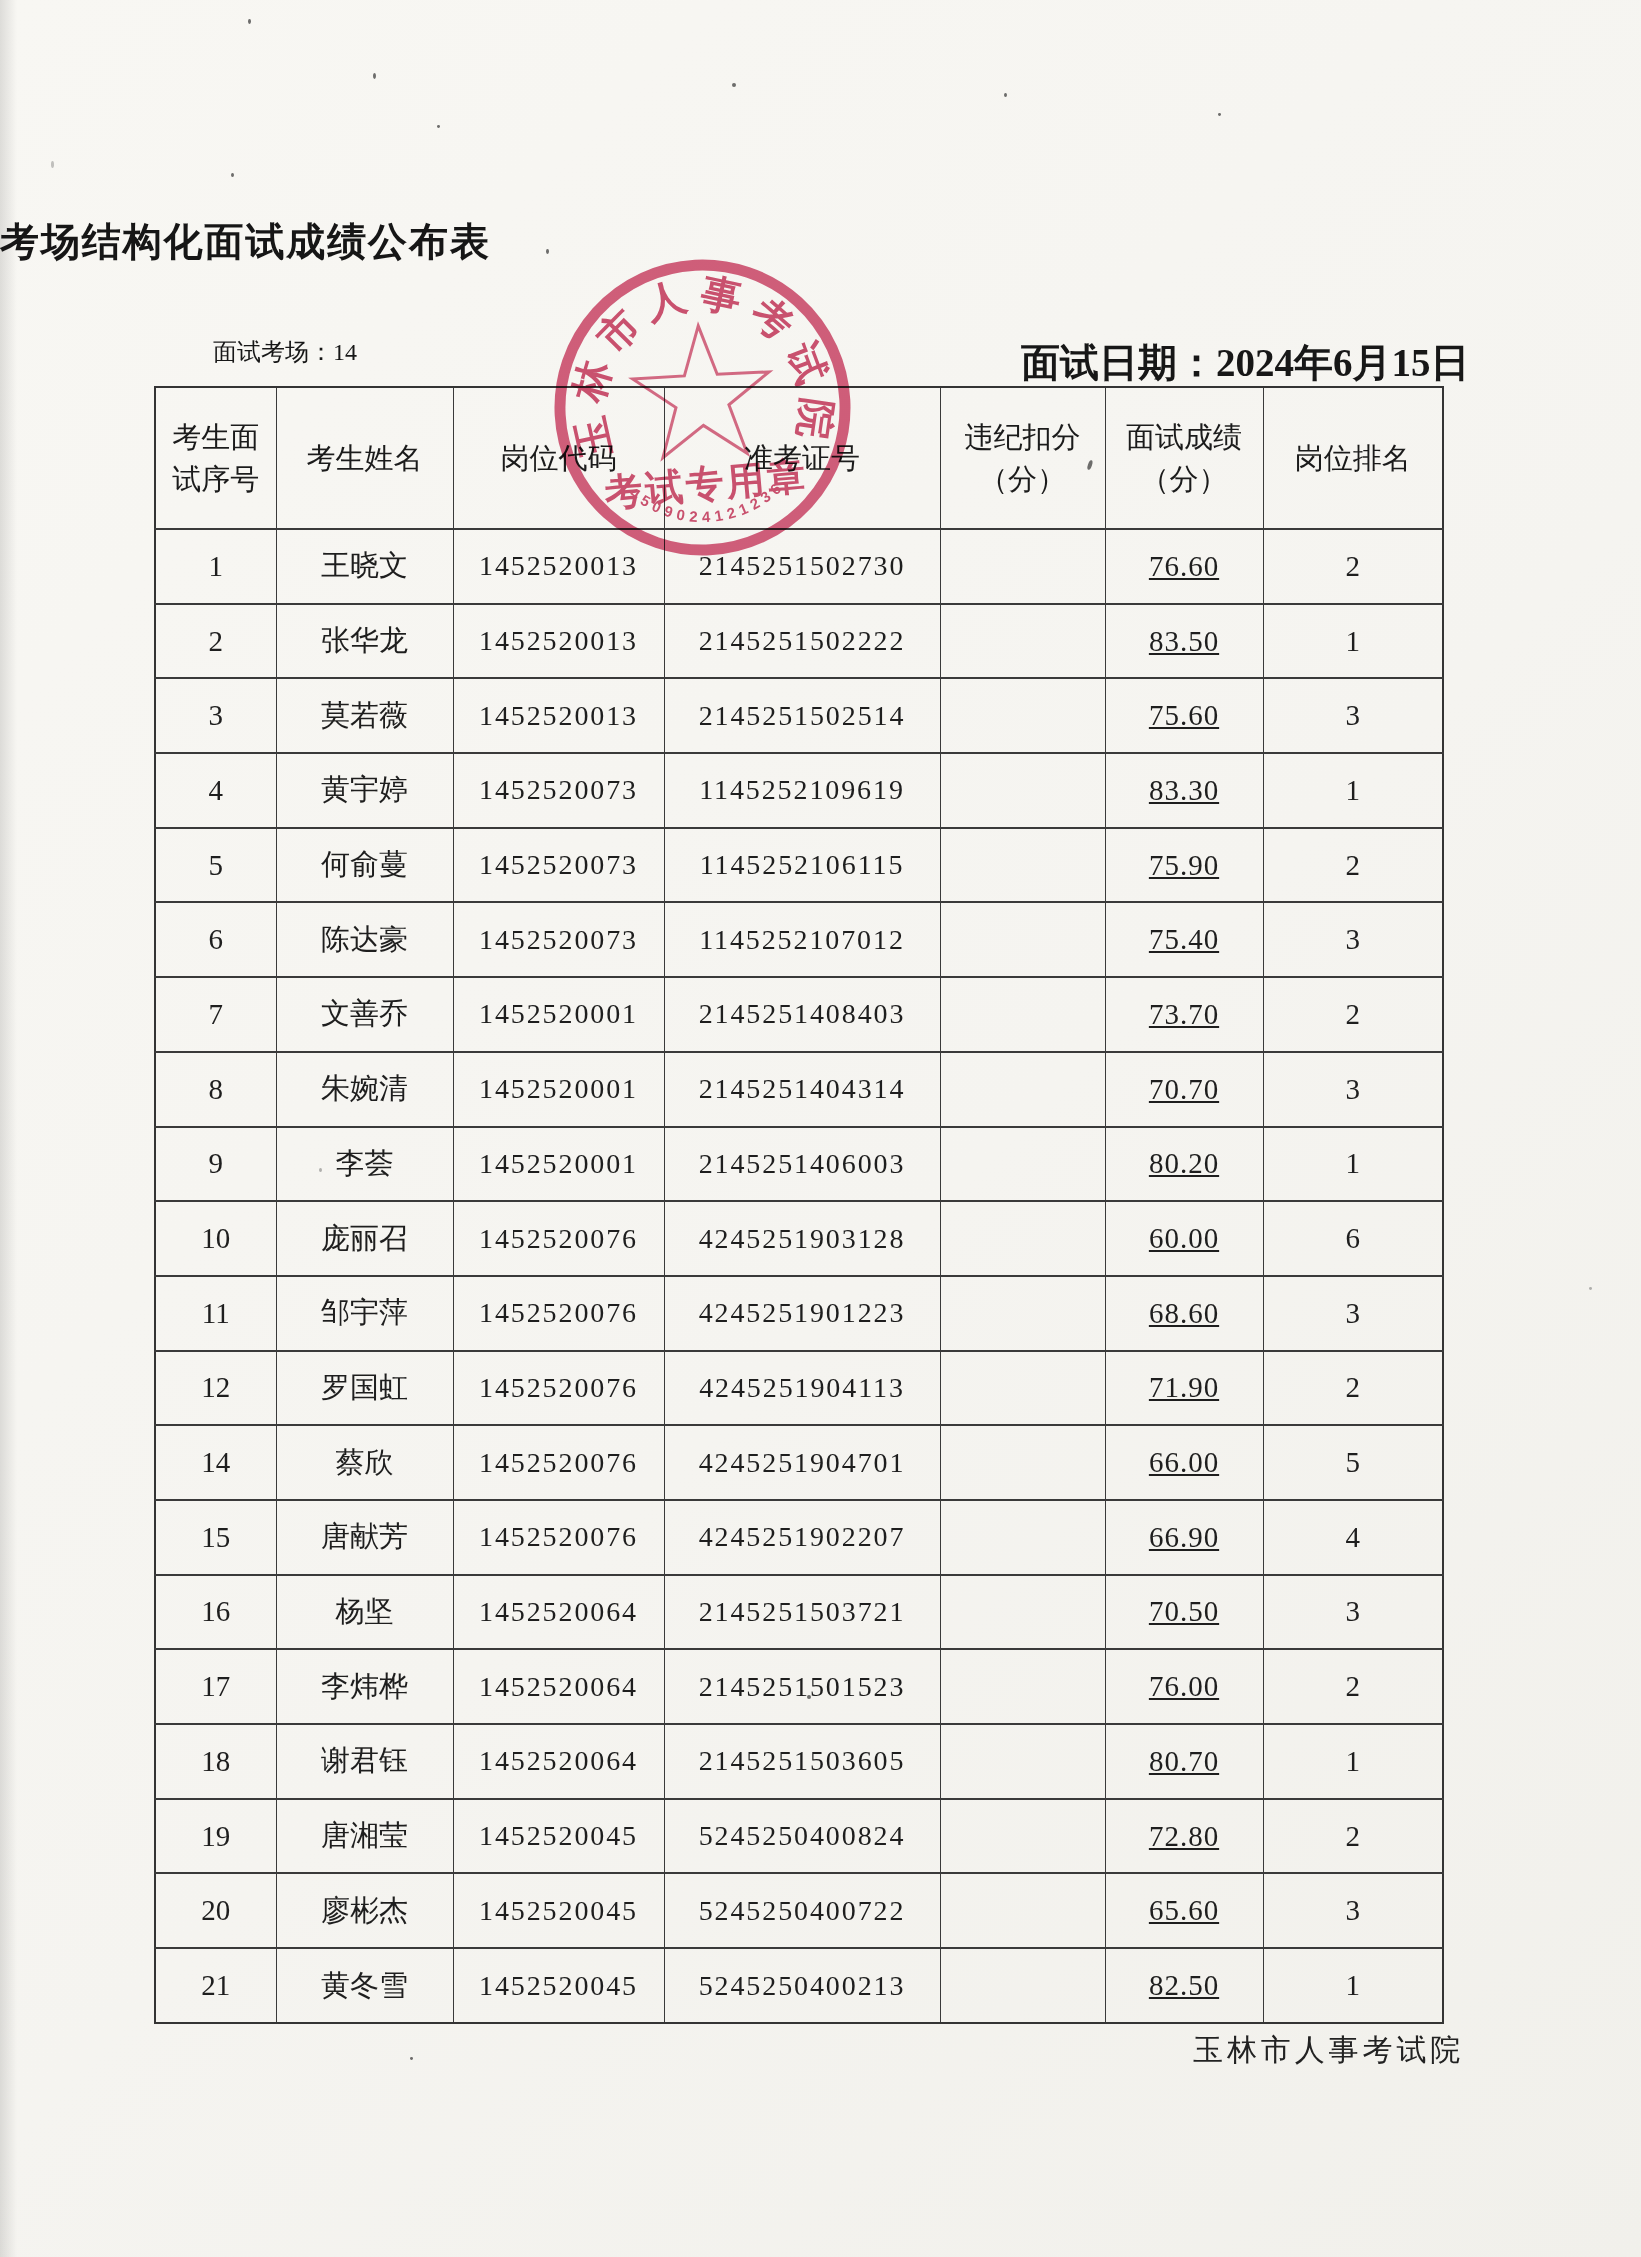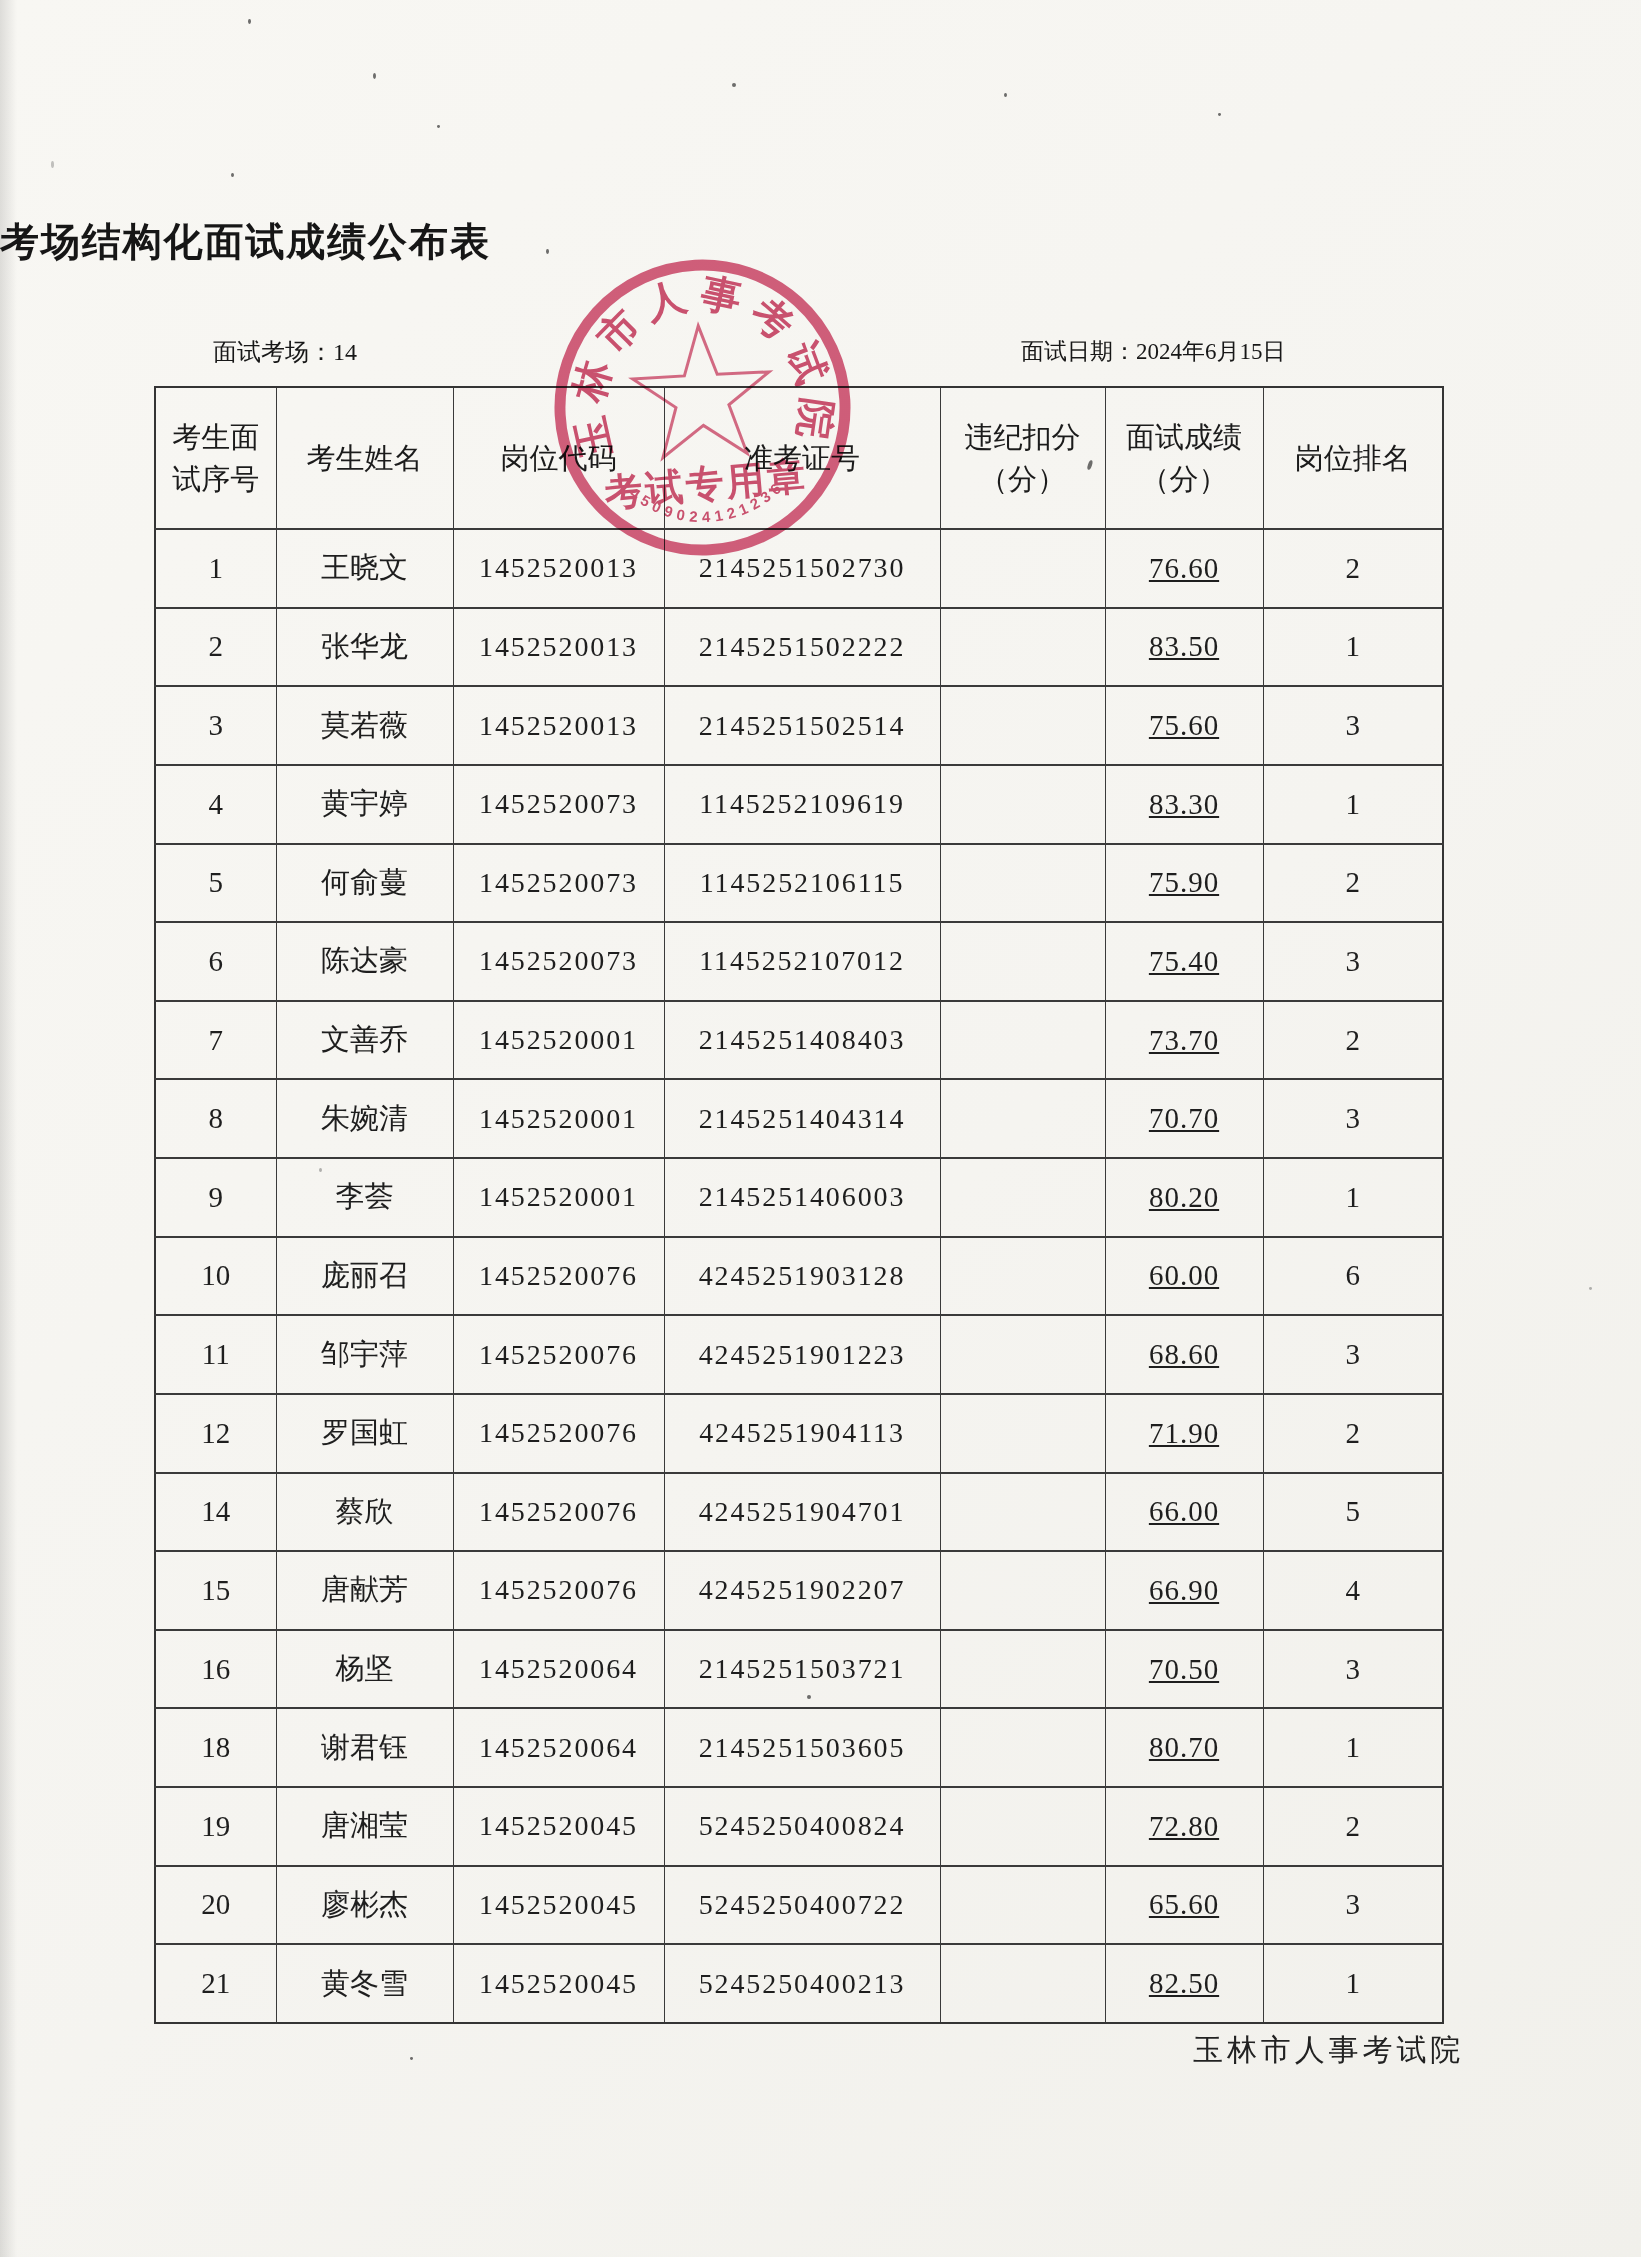--- a/index.html
+++ b/index.html
@@ -18,21 +18,21 @@
     background: linear-gradient(90deg, rgba(80,80,80,0.16), rgba(80,80,80,0));
   }
   .title {
     position: absolute; top: 189px; left: 0; width: 100%;
     text-align: left;
     font-family: "Liberation Sans", "DejaVu Sans", sans-serif;
     font-weight: 700; font-size: 39px; letter-spacing: 1.9px;
     color: #161616;
   }
   .meta-room { position: absolute; top: 336px; left: 213px; font-size: 24px; color: #171717; }
-  .meta-date { position: absolute; top: 336px; left: 1021px; font-size: 23px; color: #171717; }
+  .meta-date { position: absolute; top: 336px; left: 1021px; font-size: 39px; color: #171717; font-weight: bold; }
 
   table.scores {
     position: absolute; left: 154px; top: 386px;
     width: 1288px; height: 1638px;
     border-collapse: collapse; table-layout: fixed;
     border: 2.9px solid #343434;
     padding-left: 12px;
   }
   th, td {
     border: 1.9px solid #3a3a3a;
@@ -234,20 +234,29 @@
         <tr>
           <td class="cell-seq">16</td>
           <td class="cell-name">杨坚</td>
           <td class="cell-position_code">1452520064</td>
           <td class="cell-ticket_no">2145251503721</td>
           <td class="cell-penalty"></td>
           <td class="cell-score">70.50</td>
           <td class="cell-rank">3</td>
         </tr>
         <tr>
+          <td class="cell-seq">17</td>
+          <td class="cell-name">李炜桦</td>
+          <td class="cell-position_code">1452520064</td>
+          <td class="cell-ticket_no">2145251501523</td>
+          <td class="cell-penalty"></td>
+          <td class="cell-score">76.00</td>
+          <td class="cell-rank">2</td>
+        </tr>
+        <tr>
           <td class="cell-seq">18</td>
           <td class="cell-name">谢君钰</td>
           <td class="cell-position_code">1452520064</td>
           <td class="cell-ticket_no">2145251503605</td>
           <td class="cell-penalty"></td>
           <td class="cell-score">80.70</td>
           <td class="cell-rank">1</td>
         </tr>
         <tr>
           <td class="cell-seq">19</td>

